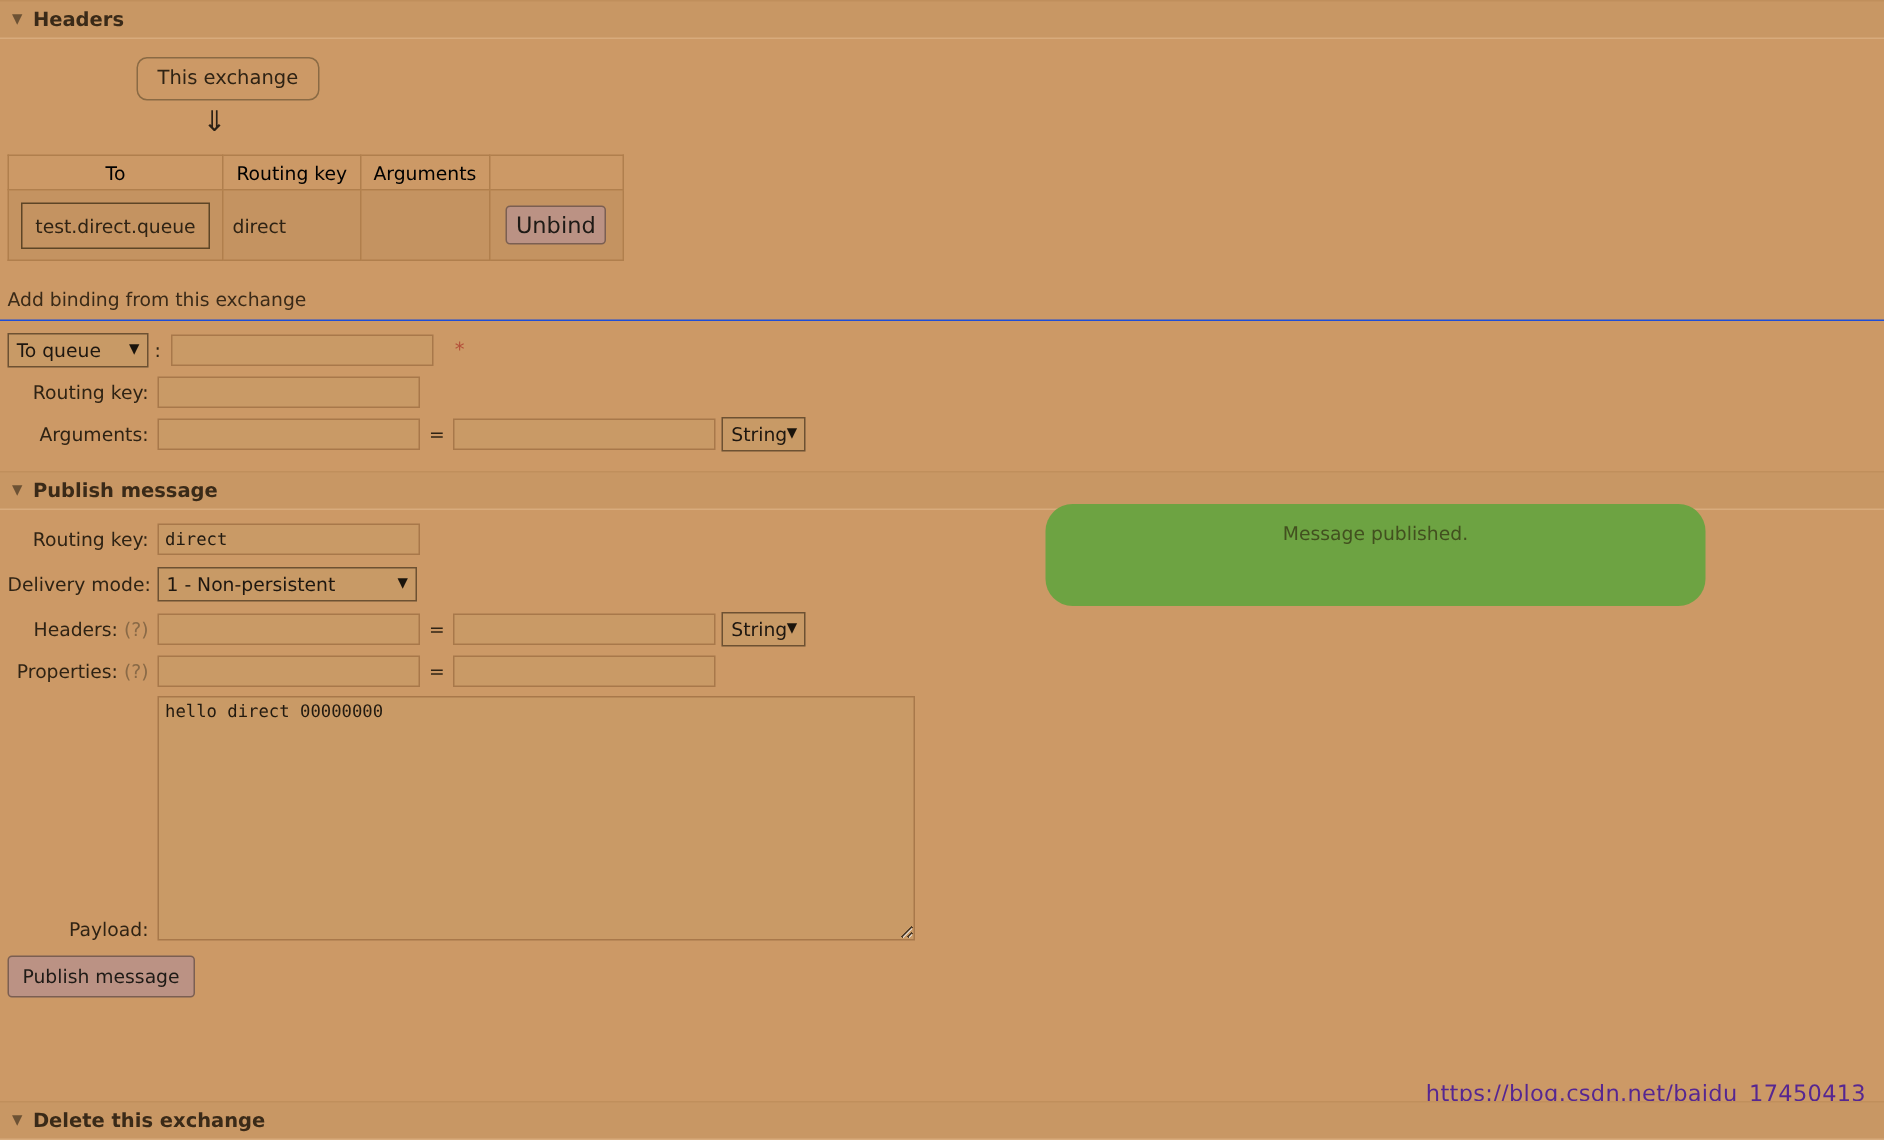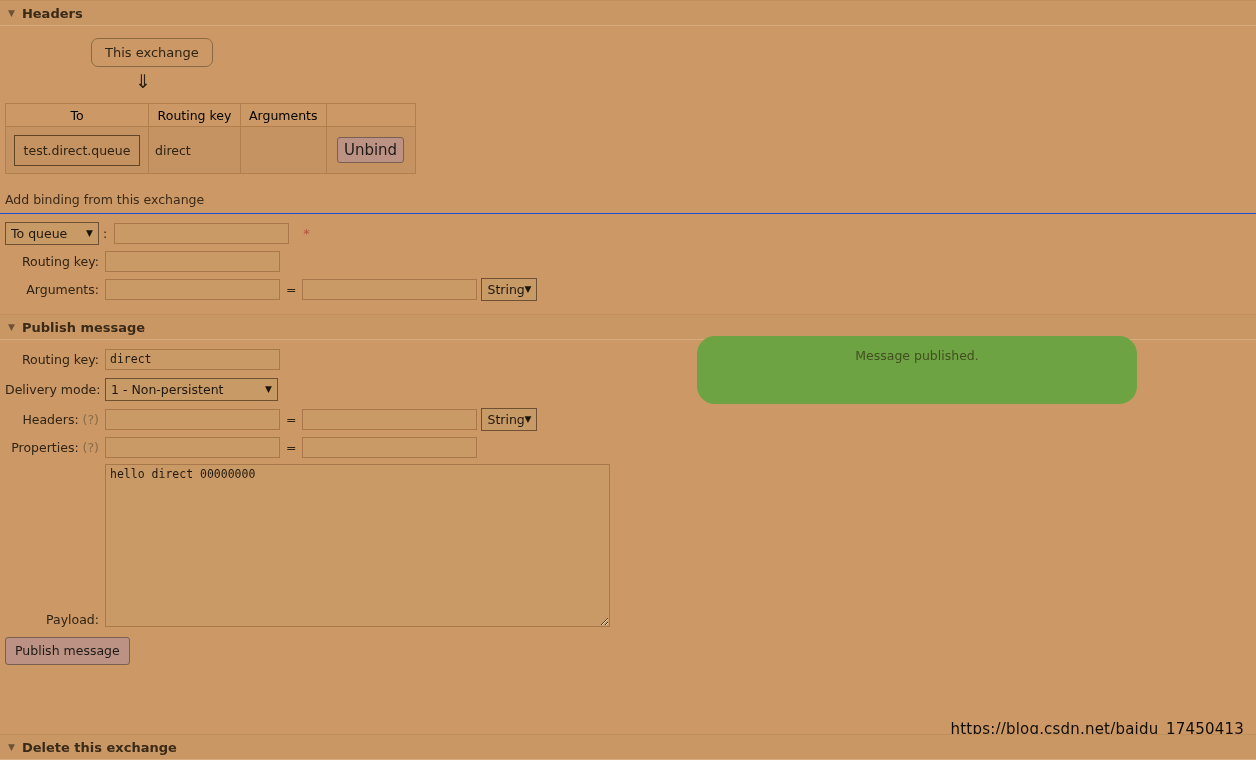--- a/index.html
+++ b/index.html
@@ -244,21 +244,21 @@
     color: #1a2408;
     margin-top: 13px;
     cursor: pointer;
   }
 
   
   .watermark {
     position: absolute;
     right: 12px;
     bottom: 22px;
-    color: #000000;
+    color: #4c1d95;
     font-size: 15px;
     opacity: 0.92;
     letter-spacing: 0.2px;
   }
 
   
   .bottom-section {
     position: absolute;
     left: 0;
     bottom: 0;

